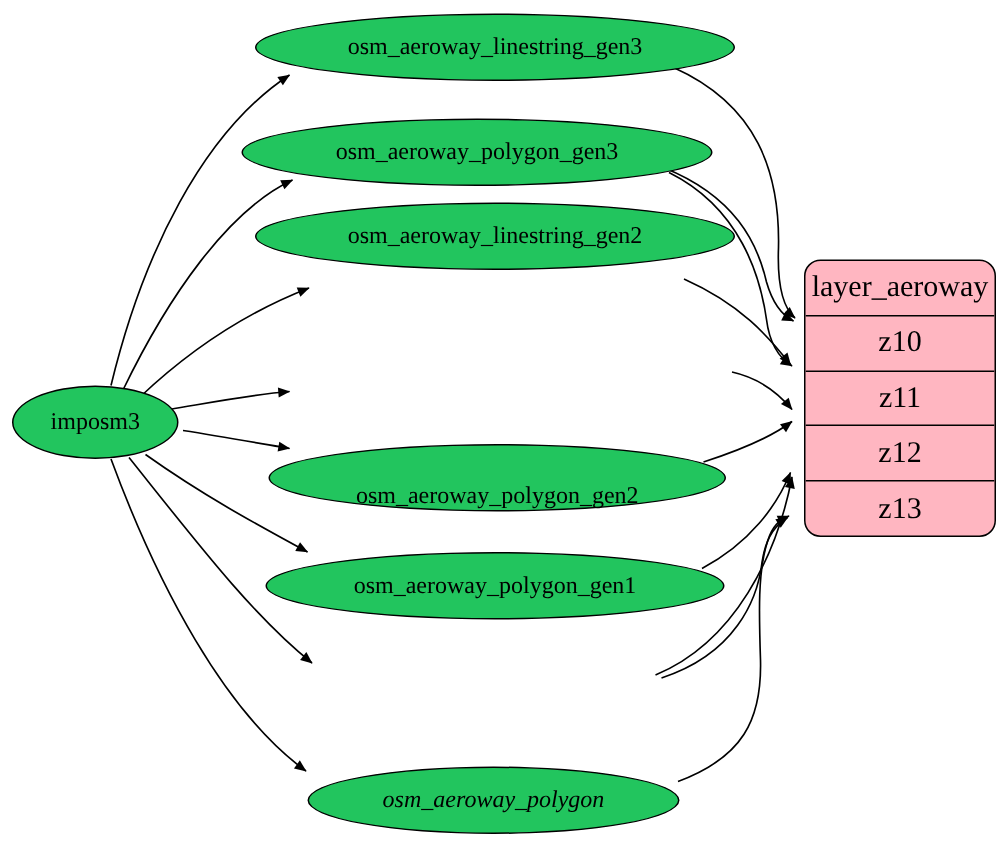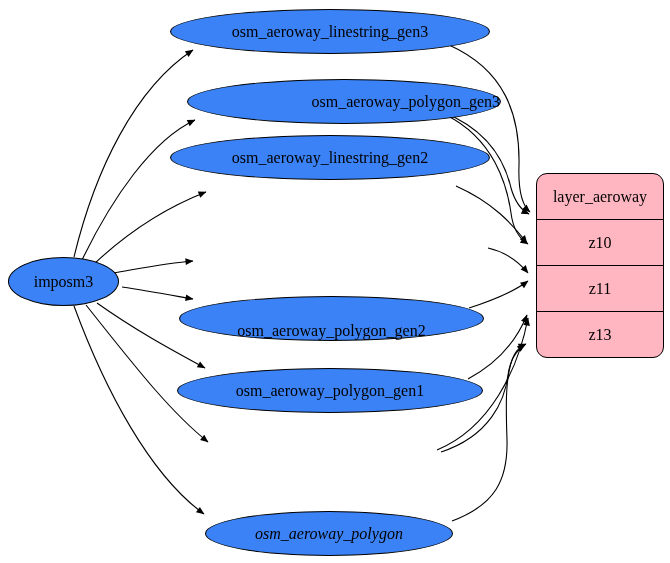--- a/index.html
+++ b/index.html
@@ -11,21 +11,21 @@
     font-family: "Liberation Serif", "DejaVu Serif", serif;
     color: #000000;
     overflow: hidden;
   }
   #edge-layer { position: absolute; left: 0; top: 0; }
   .edge { fill: none; stroke: #000000; stroke-width: 1.1px; }
   .node-ellipse {
     position: absolute;
     border: 1px solid #000000;
     border-radius: 50%;
-    background: #3b82f6;
+    background: #22c55e;
     display: flex;
     align-items: center;
     justify-content: center;
     font-size: 16px;
     white-space: nowrap;
     box-sizing: border-box;
   }
   .record-node {
     position: absolute;
     left: 536px; top: 173px;
@@ -36,21 +36,21 @@
     box-sizing: border-box;
     display: flex;
     flex-direction: column;
     overflow: hidden;
   }
   .record-row {
     flex: 1;
     display: flex;
     align-items: center;
     justify-content: center;
-    font-size: 16px;
+    font-size: 20px;
     white-space: nowrap;
   }
   .record-row + .record-row { border-top: 1.2px solid #000000; }
 </style>
 </head>
 <body>
 
 <div id="canvas">
 
   <svg id="edge-layer" width="670" height="563" viewBox="0 0 670 563">
@@ -81,36 +81,37 @@
     <path class="edge" marker-end="url(#arrow)" d="M 452 521 C 495 505, 508 480, 507 440 C 506 410, 505 380, 512 360 C 515 351, 519 347, 526 344"></path>
   </svg>
 
   <div class="node-ellipse" style="left:8px; top:257px; width:111px; height:49px;">
     <span>imposm3</span>
   </div>
 
   <div class="node-ellipse" style="left:170px; top:9px; width:320px; height:45px;">
     <span>osm_aeroway_linestring_gen3</span>
   </div>
-  <div class="node-ellipse" style="left:187px; top:79px; width:314px; height:45px;justify-content:flex-end;">
+  <div class="node-ellipse" style="left:161px; top:79px; width:314px; height:45px;">
     <span>osm_aeroway_polygon_gen3</span>
   </div>
   <div class="node-ellipse" style="left:170px; top:135px; width:320px; height:45px;">
     <span>osm_aeroway_linestring_gen2</span>
   </div>
   <div class="node-ellipse" style="left:179px; top:296px; width:305px; height:45px;align-items:flex-end;">
     <span>osm_aeroway_polygon_gen2</span>
   </div>
   <div class="node-ellipse" style="left:177px; top:368px; width:306px; height:45px;">
     <span>osm_aeroway_polygon_gen1</span>
   </div>
   <div class="node-ellipse" style="left:205px; top:511px; width:248px; height:45px;font-style:italic;">
     <span>osm_aeroway_polygon</span>
   </div>
 
   <div class="record-node">
     <div class="record-row">layer_aeroway</div>
     <div class="record-row">z10</div>
     <div class="record-row">z11</div>
+    <div class="record-row">z12</div>
     <div class="record-row">z13</div>
   </div>
 
 </div>
 
 </body></html>

